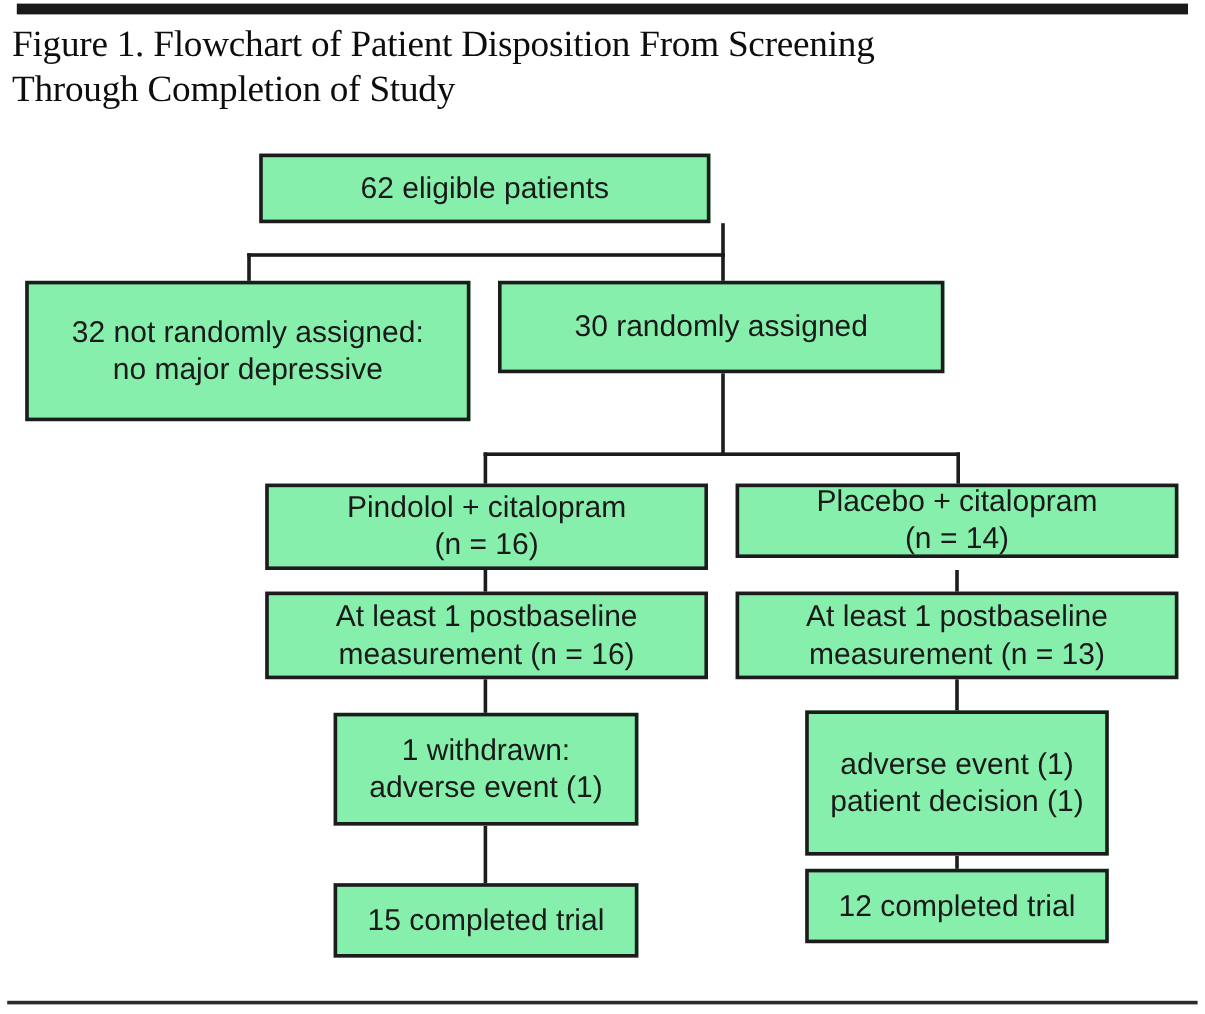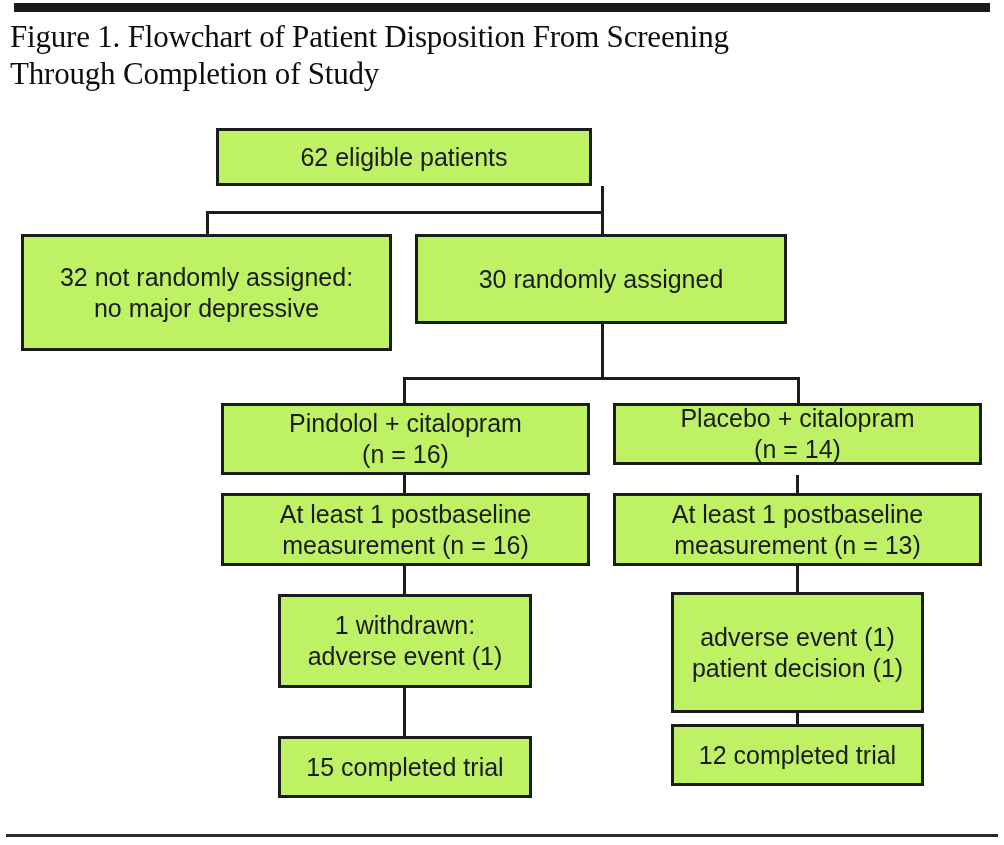--- a/index.html
+++ b/index.html
@@ -50,21 +50,21 @@
     color: #0d0d0d;
     letter-spacing: -0.2px;
     font-weight: 400;
   }
   .title .ln { display: block; white-space: nowrap; }
 
   
   .node {
     position: absolute;
     box-sizing: border-box;
-    background: #bef264;
+    background: #86efac;
     border: 3px solid #1c1c1c;
     display: flex;
     flex-direction: column;
     align-items: center;
     justify-content: center;
     text-align: center;
     color: #1a1a1a;
     font-family: "Liberation Sans", sans-serif;
     font-size: 25px;
     line-height: 31px;
@@ -100,21 +100,21 @@
   <div class="conn vline" style="left:601px; top:186px; height:28px;"></div>
   <div class="conn hline" style="left:206px; top:211px; width:398px;"></div>
   <div class="conn vline" style="left:206px; top:211px; height:26px;"></div>
   <div class="conn vline" style="left:601px; top:211px; height:26px;"></div>
 
   <div class="node" style="left:21px; top:234px; width:371px; height:117px;text-align:center;">
     <span class="line">32 not randomly assigned:</span>
     <span class="line">no major depressive</span>
   </div>
 
-  <div class="node" style="left:415px; top:234px; width:372px; height:90px;">
+  <div class="node" style="left:415px; top:234px; width:372px; height:77px;">
     <span class="line">30 randomly assigned</span>
   </div>
 
   <div class="conn vline" style="left:601px; top:311px; height:69px;"></div>
   <div class="conn hline" style="left:403px; top:377px; width:397px;"></div>
   <div class="conn vline" style="left:403px; top:377px; height:28px;"></div>
   <div class="conn vline" style="left:797px; top:377px; height:28px;"></div>
 
   <div class="node" style="left:221px; top:403px; width:369px; height:72px;">
     <span class="line">Pindolol + citalopram</span>

